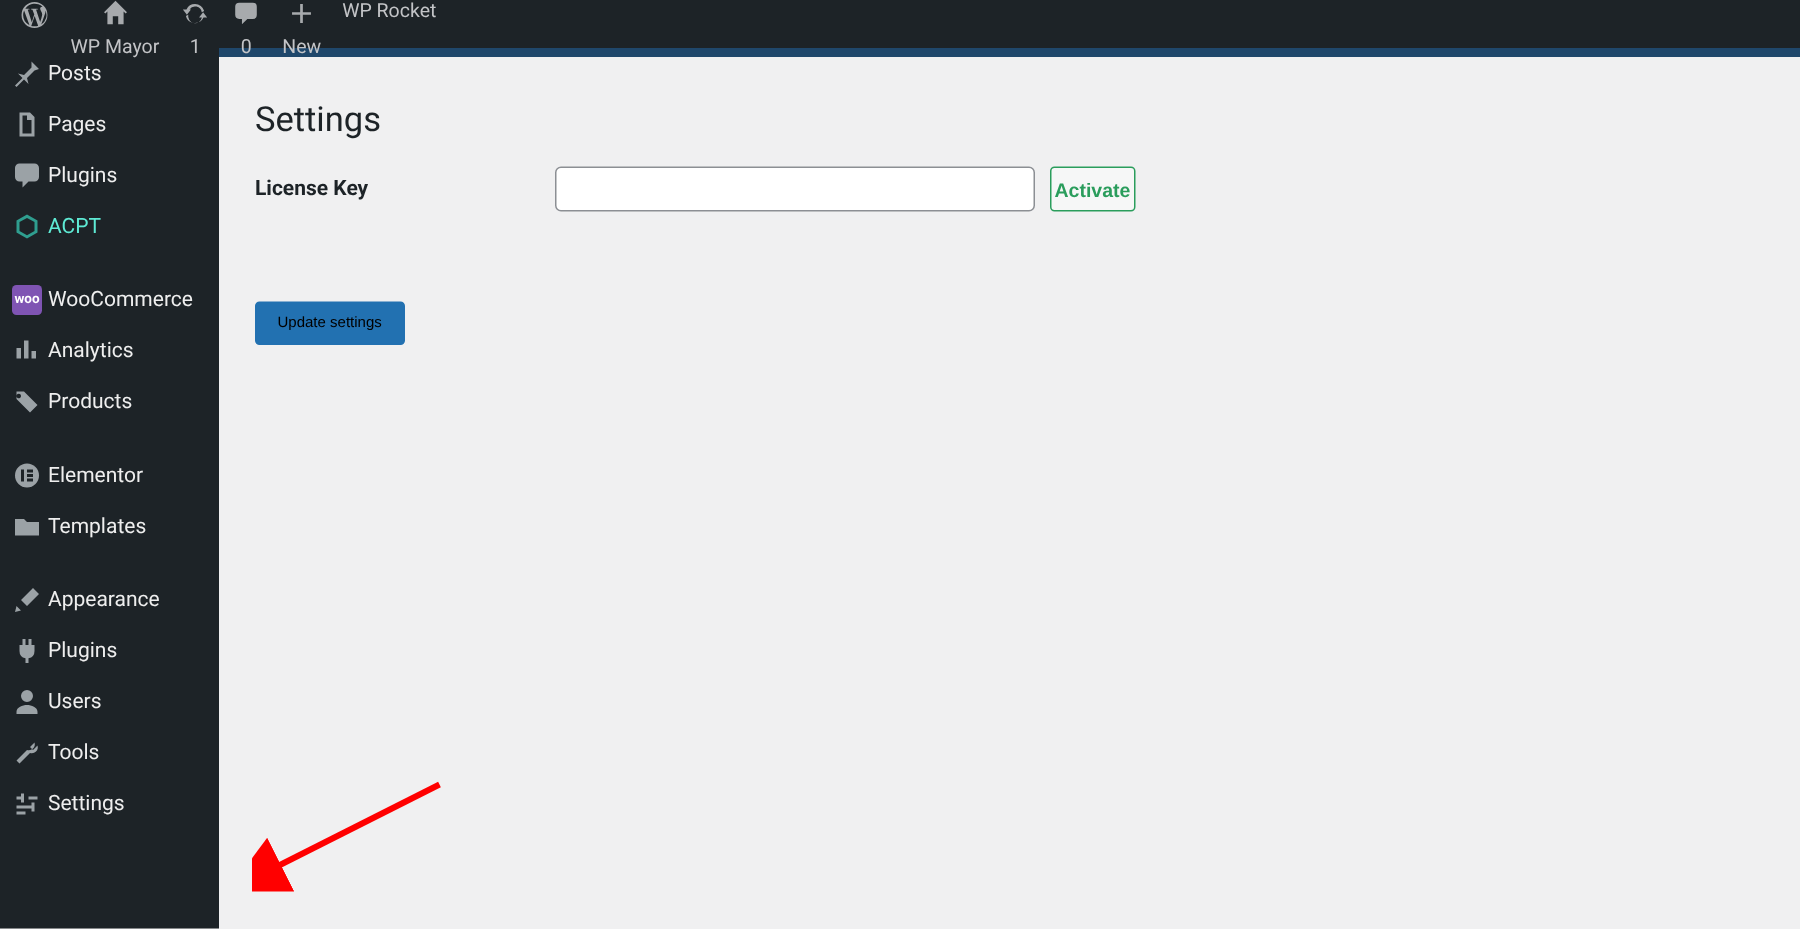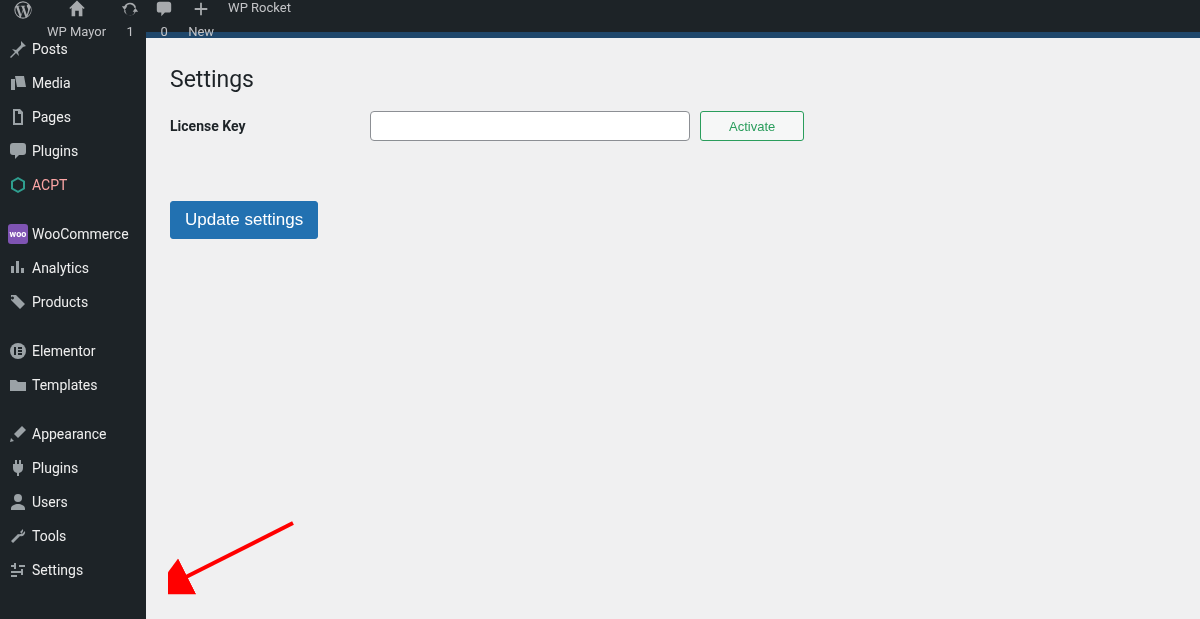--- a/index.html
+++ b/index.html
@@ -55,21 +55,21 @@
     align-items: center;
     gap: 4px;
     padding: 7px 8px;
     font-size: 14px;
     color: #eee;
     cursor: pointer;
   }
   .menu-item .micon { width: 20px; height: 20px; display:flex; justify-content:center; flex-shrink:0;}
   .menu-item .micon svg { width: 20px; height: 20px; fill: rgba(240,246,252,.6); }
   .menu-sep { height: 5px; margin: 5px 0; display:block; }
-  .menu-item.highlight { color: #fca5a5; }
+  .menu-item.highlight { color: #5eead4; }
   .menu-item.highlight .micon svg { fill: #2f9e8f; }
   .woo-badge {
     width:20px;height:20px;display:flex;align-items:center;justify-content:center;
     background:#7f54b3;color:#fff;font-size:9px;font-weight:700;border-radius:3px;
   }
 
   
   .content {
     position: absolute;
     left: 146px;
@@ -107,36 +107,37 @@
     border: 1px solid #8c8f94;
     border-radius: 4px;
     background: #fff;
     padding: 0 8px;
     font-size: 14px;
     color: #2c3338;
   }
   .activate-btn {
     margin-left: 10px;
     height: 30px;
-    padding: 0 28px;
+    padding: 0 2px;
     background: #f6f7f7;
     border: 1px solid #2a9d5c;
     color: #2a9d5c;
     border-radius: 3px;
     font-size: 13px;
     cursor: pointer;
+    font-weight: bold;
   }
   .update-btn {
     margin-top: 60px;
     padding: 8px 14px;
     background: #2271b1;
-    color: #ffffff;
+    color: #000000;
     border: 1px solid #2271b1;
     border-radius: 3px;
-    font-size: 17px;
+    font-size: 10px;
     cursor: pointer;
   }
 
   
   .arrow-annot {
     position: absolute;
     left: 168px;
     top: 518px;
     z-index: 200;
     pointer-events: none;
@@ -192,28 +193,20 @@
 
 <nav class="sidebar">
   <ul>
     <li class="menu-item">
       <span class="micon">
           <svg viewBox="0 0 20 20">
             <path d="M13 2l5 5-3 1-5 5 1 4-3-3-5 5-1-1 5-5-3-3 4 1 5-5z"></path>
           </svg>
         </span>
       <span>Posts</span>
-    </li>
-    <li class="menu-item">
-      <span class="micon">
-          <svg viewBox="0 0 20 20">
-            <path d="M7 3h9l2 11H9zM3 6h4v11H3z"></path>
-          </svg>
-        </span>
-      <span>Media</span>
     </li>
     <li class="menu-item">
       <span class="micon">
           <svg viewBox="0 0 20 20">
             <path d="M5 2h7l3 3v13H5zM7 4v12h6V7h-3V4z"></path>
           </svg>
         </span>
       <span>Pages</span>
     </li>
     <li class="menu-item">

